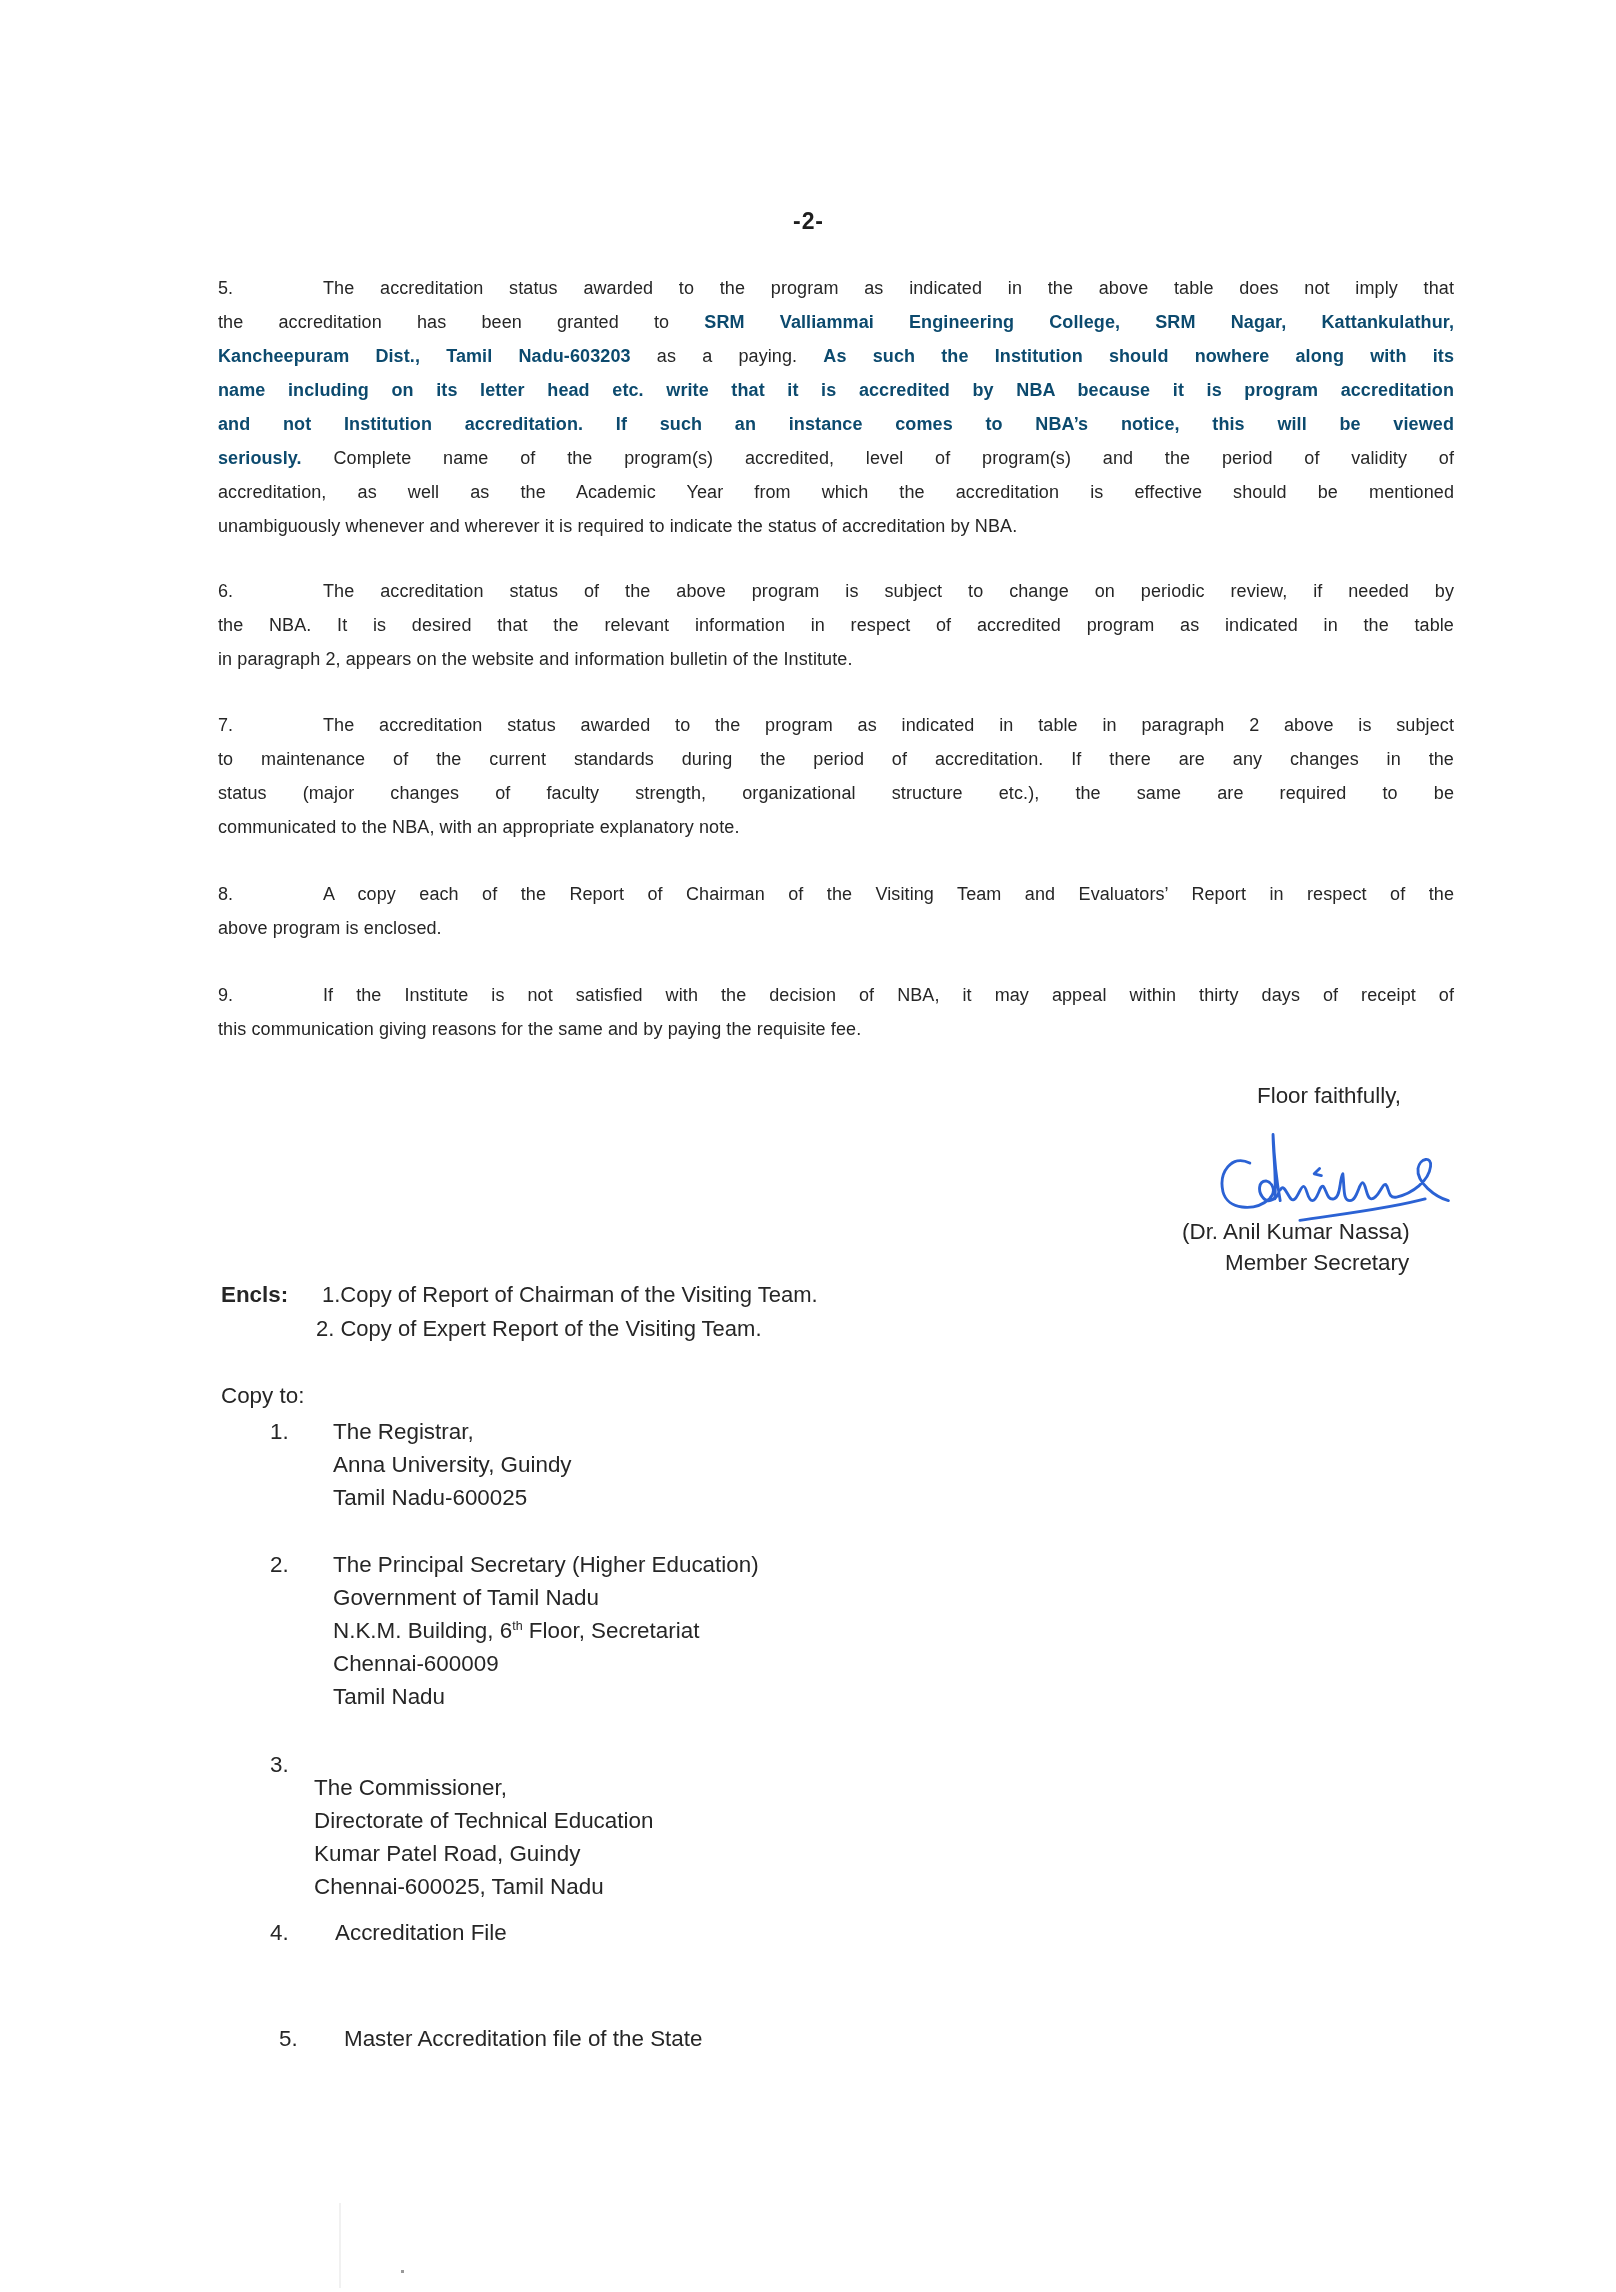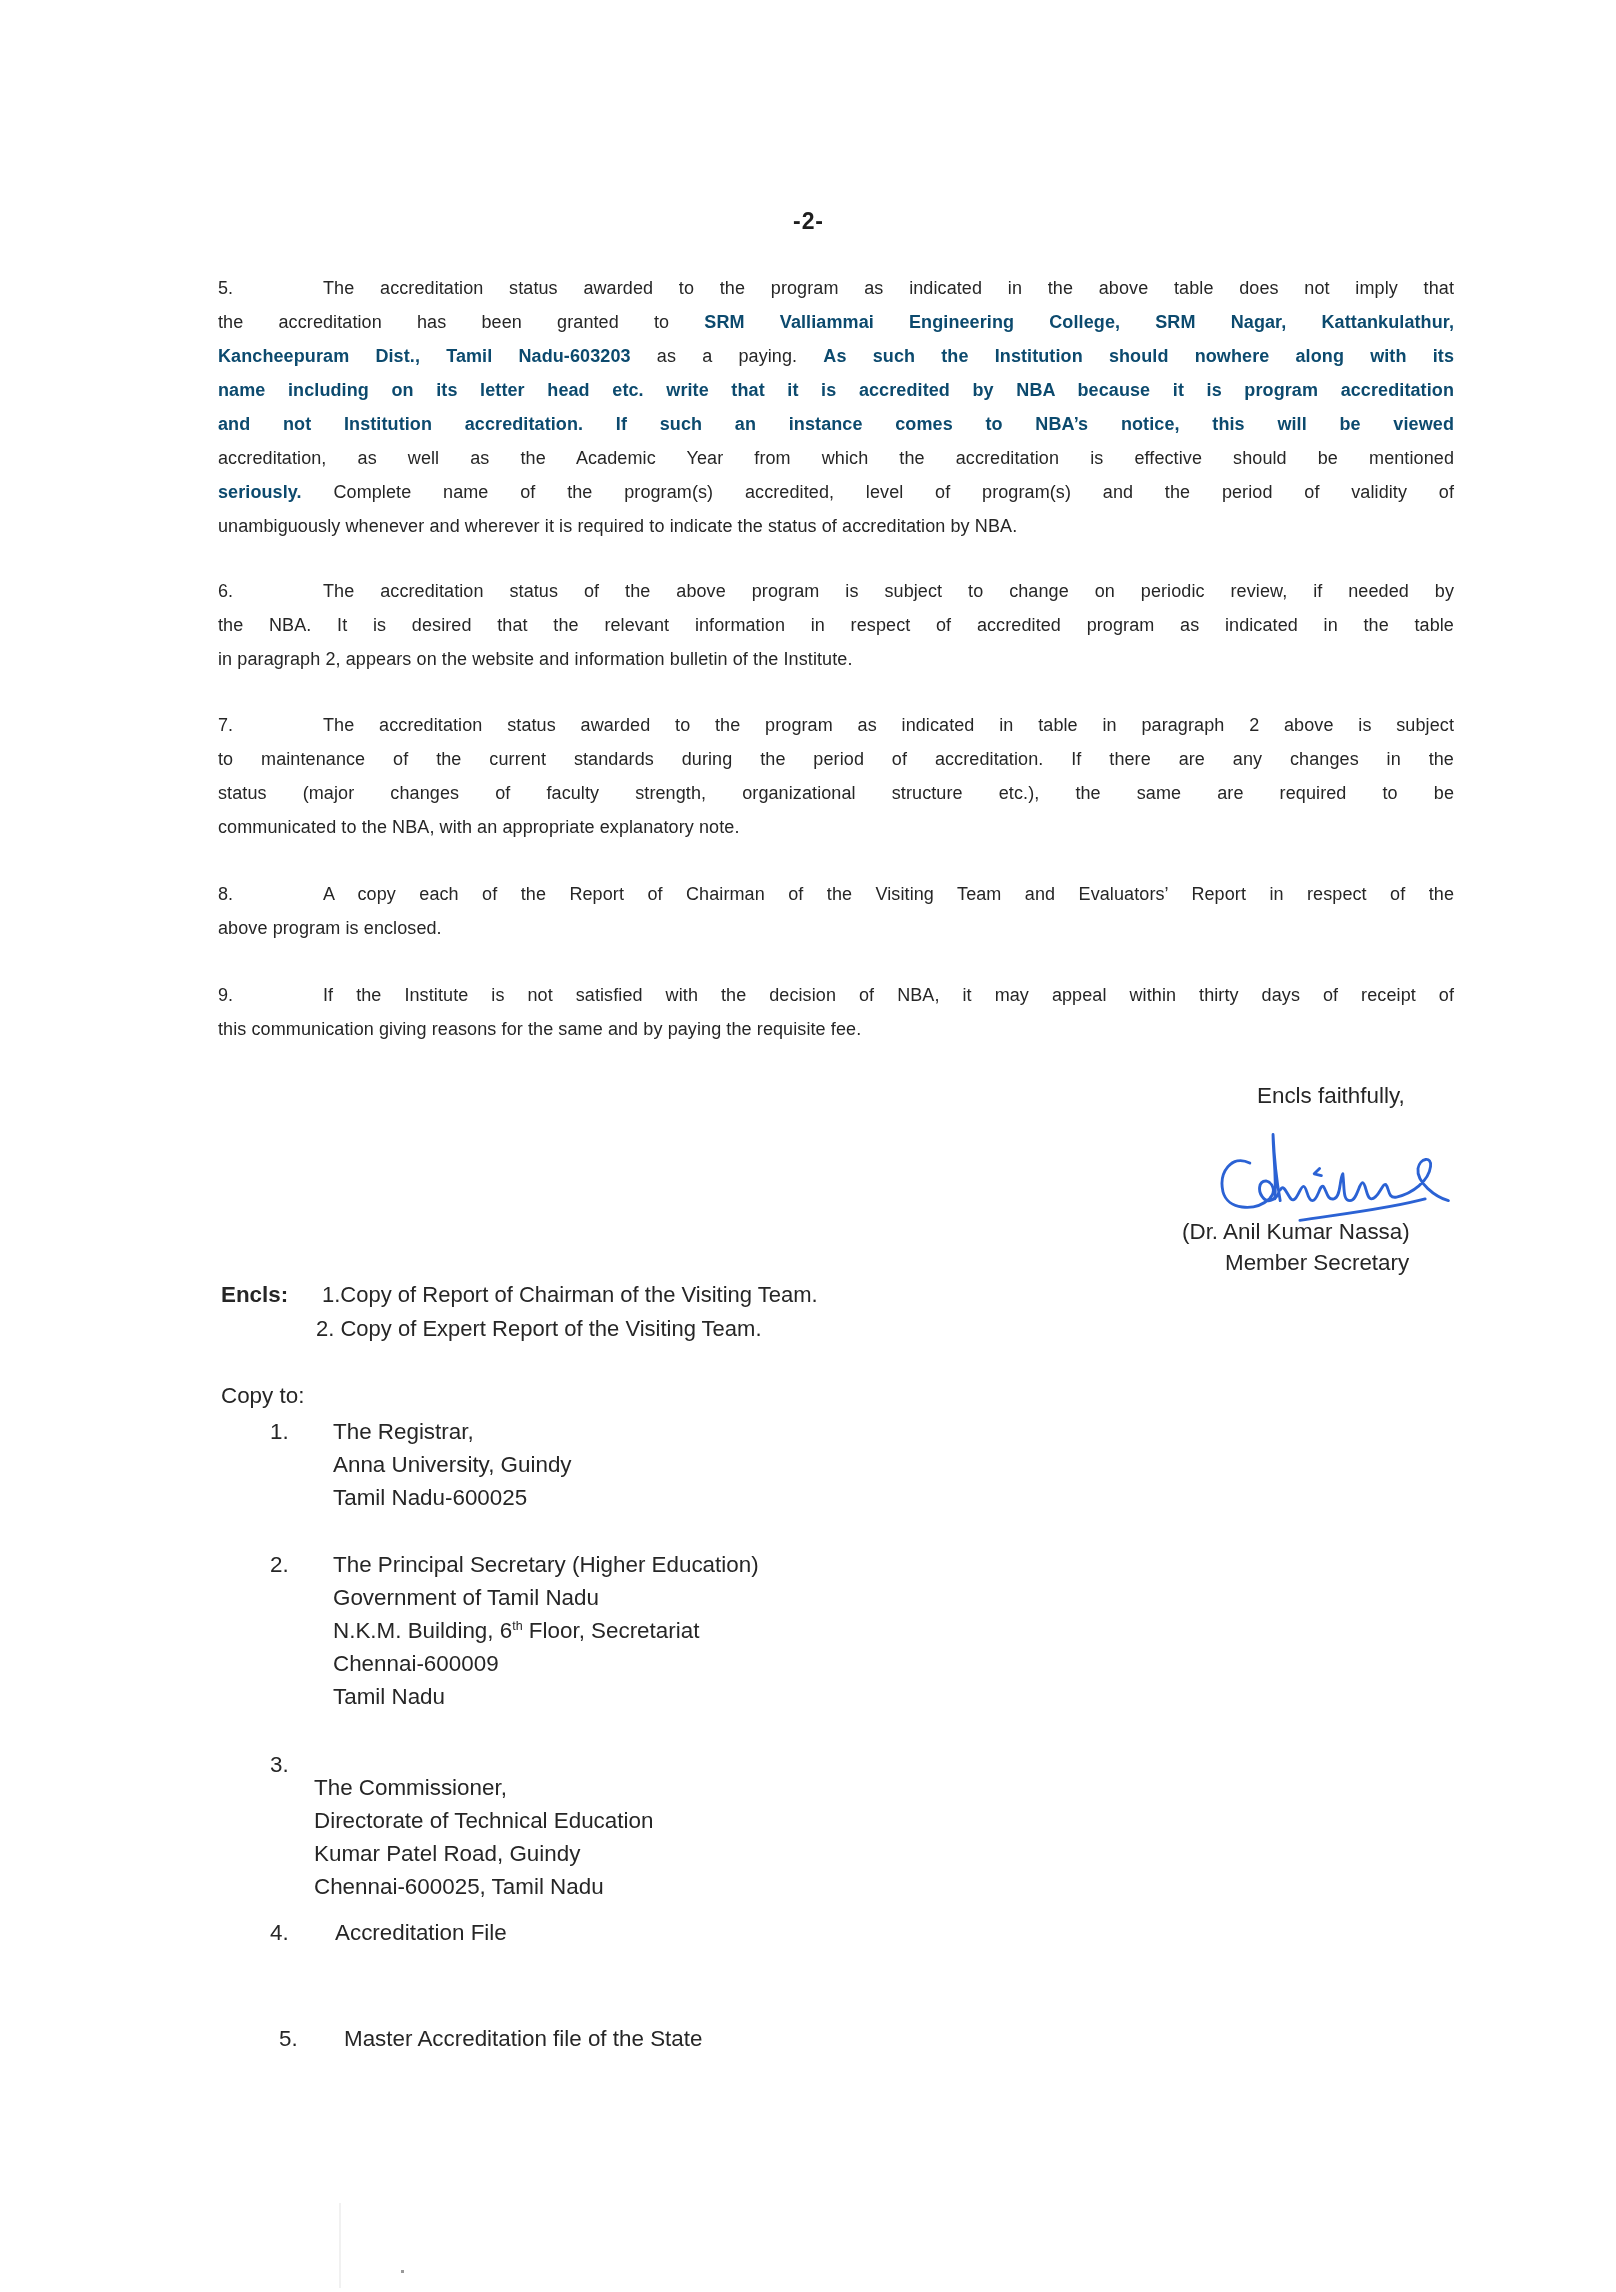--- a/index.html
+++ b/index.html
@@ -27,22 +27,22 @@
 
 <div class="abs pageno">-2-</div>
 
 <div id="paras">
     <div class="abs para" style="top: 271px;">
       <div class="line"><span class="num">5.</span><span>The accreditation status awarded to the program as indicated in the above table does not imply that</span></div>
       <div class="line"><span>the accreditation has been granted to </span><b>SRM Valliammai Engineering College, SRM Nagar, Kattankulathur,</b></div>
       <div class="line"><b>Kancheepuram Dist., Tamil Nadu-603203</b><span> as a paying. </span><b>As such the Institution should nowhere along with its</b></div>
       <div class="line"><b>name including on its letter head etc. write that it is accredited by NBA because it is program accreditation</b></div>
       <div class="line"><b>and not Institution accreditation.  If such an instance comes to NBA’s notice, this will be viewed</b></div>
+      <div class="line"><b>seriously.</b><span> Complete name of the program(s) accredited, level of program(s) and the period of validity of</span></div>
       <div class="line"><span>accreditation, as well as the Academic Year from which the accreditation is effective should be mentioned</span></div>
-      <div class="line"><b>seriously.</b><span> Complete name of the program(s) accredited, level of program(s) and the period of validity of</span></div>
       <div class="line last"><span>unambiguously whenever and wherever it is required to indicate the status of accreditation by NBA.</span></div>
     </div>
     <div class="abs para" style="top: 574px;">
       <div class="line"><span class="num">6.</span><span>The accreditation status of the above program is subject to change on periodic review, if needed by</span></div>
       <div class="line"><span>the NBA.  It is desired that the relevant information in respect of accredited program as indicated in the table</span></div>
       <div class="line last"><span>in paragraph 2, appears on the website and information bulletin of the Institute.</span></div>
     </div>
     <div class="abs para" style="top: 708px;">
       <div class="line"><span class="num">7.</span><span>The accreditation status awarded to the program as indicated in table in paragraph 2 above is subject</span></div>
       <div class="line"><span>to maintenance of the current standards during the period of accreditation.  If there are any changes in the</span></div>
@@ -52,21 +52,21 @@
     <div class="abs para" style="top: 877px;">
       <div class="line"><span class="num">8.</span><span>A copy each of the Report of Chairman of the Visiting Team and Evaluators’ Report in respect of the</span></div>
       <div class="line last"><span>above program is enclosed.</span></div>
     </div>
     <div class="abs para" style="top: 978px;">
       <div class="line"><span class="num">9.</span><span>If the Institute is not satisfied with the decision of NBA, it may appeal within thirty days of receipt of</span></div>
       <div class="line last"><span>this communication giving reasons for the same and by paying the requisite fee.</span></div>
     </div>
   </div>
 
-<div class="abs closing" style="left:1257px; top:1081px;">Encls faithfully,</div>
+<div class="abs closing" style="left:1257px; top:1081px;">Floor faithfully,</div>
 
 <svg class="abs sig" viewBox="0 0 285 110">
   <g id="sig-strokes" fill="none" stroke-width="3.2" stroke-linecap="round" stroke-linejoin="round" stroke="#2b62d4">
     <path d="M40,40 C20,30 5,50 10,72 C15,92 45,95 62,80 C70,72 66,62 58,60 C50,60 48,72 56,80 C60,84 68,82 72,74"></path>
     <path d="M68,80 C70,55 66,30 66,8 C67,30 70,60 74,82"></path>
     <path d="M74,70 C78,62 82,76 86,80 C92,86 96,66 100,66 C104,66 104,82 110,82 C116,82 118,64 122,66 C126,70 126,82 134,80 C142,78 140,58 144,52 C146,70 144,82 152,82 C160,82 162,62 166,62 C170,62 170,80 176,80 C184,80 188,62 192,64 C196,68 194,80 204,78 C222,74 240,60 242,44 C244,32 230,34 228,46 C226,62 248,78 262,82"></path>
     <path d="M118,46 L112,52 L120,54"></path>
     <path d="M96,104 C150,96 200,90 236,80"></path>
   </g>
 </svg>

